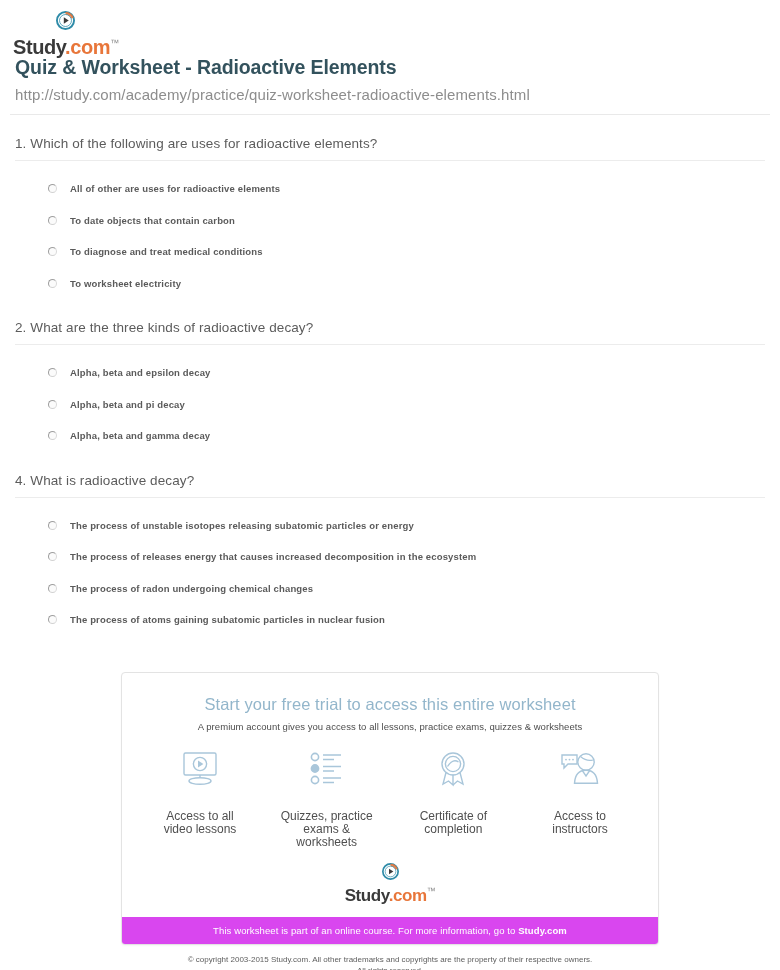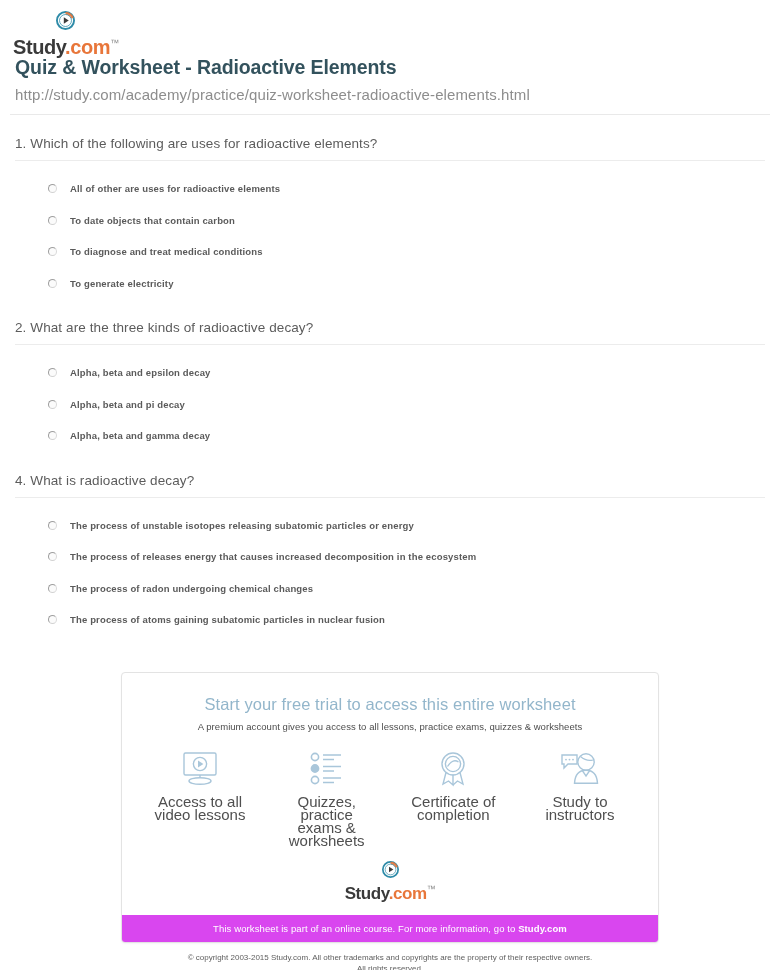--- a/index.html
+++ b/index.html
@@ -156,22 +156,22 @@
     width: 96px;
     text-align: center;
   }
   .feature-icon {
     height: 38px;
     display: flex;
     align-items: center;
     justify-content: center;
   }
   .feature-label {
-    margin-top: 7px;
-    font-size: 15px;
+    margin-top: 22px;
+    font-size: 12px;
     line-height: 13px;
     color: #4f4f4f;
   }
   .promo-logo-row {
     display: flex;
     justify-content: center;
     padding: 10px 0 13px 0;
   }
   .promo-logo .logo-word { font-size: 17px; }
   .promo-banner {
@@ -232,21 +232,21 @@
         <label class="answer">
           <span class="radio"></span>
           <span class="answer-label">To date objects that contain carbon</span>
         </label>
         <label class="answer">
           <span class="radio"></span>
           <span class="answer-label">To diagnose and treat medical conditions</span>
         </label>
         <label class="answer">
           <span class="radio"></span>
-          <span class="answer-label">To generate electricity</span>
+          <span class="answer-label">To worksheet electricity</span>
         </label>
       </div>
     </div>
 
     <div class="question">
       <div class="q-text">2. What are the three kinds of radioactive decay?</div>
       <div class="q-rule"></div>
       <div class="answers">
         <label class="answer">
           <span class="radio"></span>
@@ -347,21 +347,21 @@
               <path d="M2 3 h15 v9 h-9 l-4 4 v-4 h-2 z"></path>
               <circle cx="6" cy="7.6" r="0.9" fill="#a9c6da" stroke="none"></circle>
               <circle cx="9.5" cy="7.6" r="0.9" fill="#a9c6da" stroke="none"></circle>
               <circle cx="13" cy="7.6" r="0.9" fill="#a9c6da" stroke="none"></circle>
               <circle cx="26" cy="10" r="8.2"></circle>
               <path d="M20.5 4.5 c4 3.5 9 4.5 12.5 3.5" stroke-width="1.3"></path>
               <path d="M26 18.2 c-7 0 -11 5 -11.5 13 h23 c-0.5 -8 -4.5 -13 -11.5 -13 z"></path>
               <path d="M22.5 18.8 L26 24 L29.5 18.8"></path>
             </svg>
           </div>
-          <div class="feature-label" style="white-space:pre-line">Study to
+          <div class="feature-label" style="white-space:pre-line">Access to
 instructors</div>
         </div>
 
       </div>
 
       <div class="promo-logo-row">
         <a class="logo promo-logo">
           <span class="logo-mark">
             <svg width="17" height="17" viewBox="0 0 20 20">
               <circle cx="10" cy="10" r="9" fill="none" stroke="#2e8ba8" stroke-width="2"></circle>

